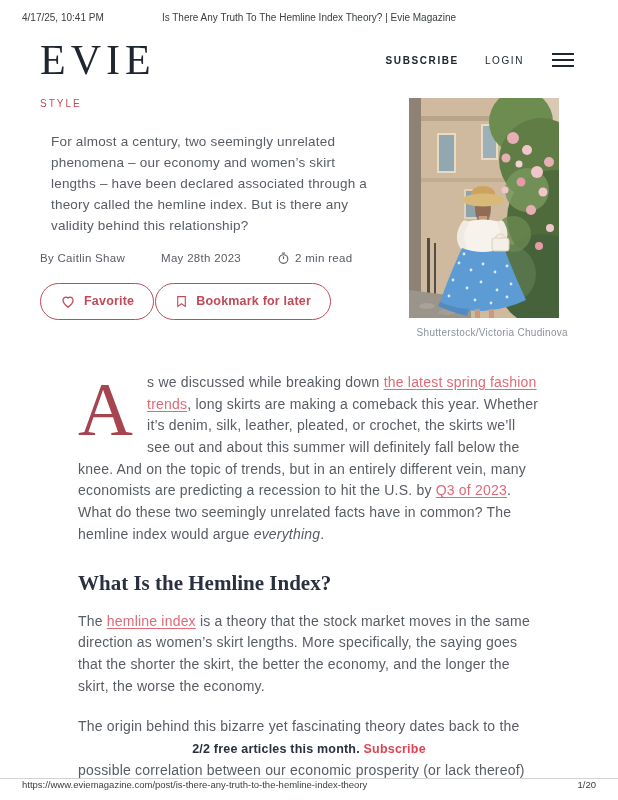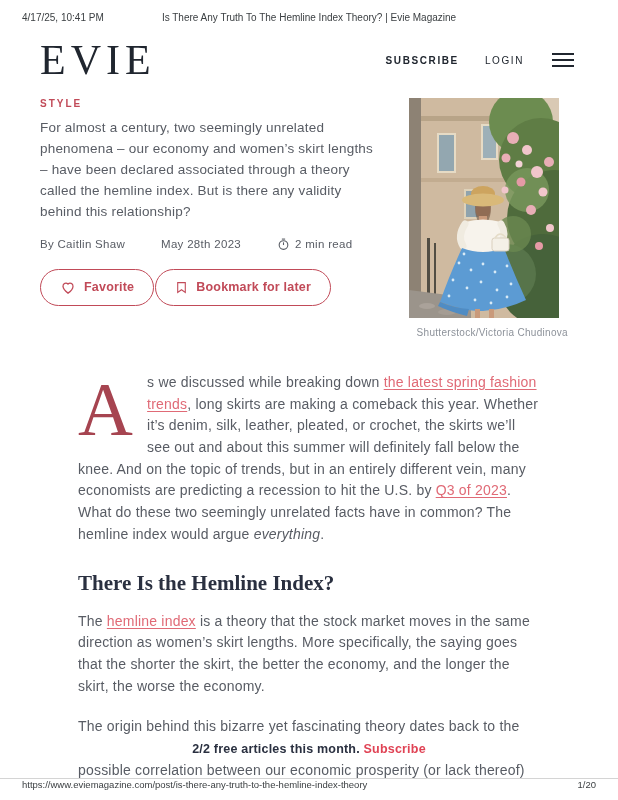--- a/index.html
+++ b/index.html
@@ -18,23 +18,23 @@
   .logo { font-family:"Liberation Serif", serif; font-size:42px; letter-spacing:5px; color:#20262f; font-weight:500; }
   .nav { display:flex; align-items:center; gap:26px; }
   .nav-link { font-size:10px; letter-spacing:1.6px; color:#20262f; cursor:pointer; }
   .nav-link.bold { font-weight:bold; }
   .hamburger { display:flex; flex-direction:column; gap:4px; cursor:pointer; padding:2px; }
   .hamburger span { display:block; width:22px; height:2px; background:#20262f; }
 
   
   .hero-grid { position:absolute; top:98px; left:40px; right:42px; display:flex; gap:26px; }
   .hero-left { width:360px; }
-  .category { font-size:10px; font-weight:bold; letter-spacing:2px; color:#c14a58; margin-bottom:9px; }
+  .category { font-size:10px; font-weight:normal; letter-spacing:2px; color:#c14a58; margin-bottom:23px; }
   h1.title { font-family:"Liberation Serif", serif; font-size:23.5px; line-height:1.3; color:#2a3040; font-weight:600; margin-bottom:13px; }
-  .intro { font-size:13.5px; line-height:1.55; color:#585c64; margin-bottom:15px; letter-spacing:0.2px; }
+  .intro { font-size:13.5px; line-height:1.55; color:#585c64; margin-bottom:15px; letter-spacing:0.2px;margin-left:11px; }
   .byline { display:flex; align-items:center; gap:36px; font-size:11.5px; color:#585c64; margin-bottom:18px; letter-spacing:0.3px; }
   .byline-item { display:flex; align-items:center; gap:5px; }
   .actions { display:flex; gap:1px; }
   .pill-btn { display:inline-flex; align-items:center; gap:8px; border:1.5px solid #c14a58; color:#c14a58; background:#fff; border-radius:22px; padding:10px 19px; font-size:12.5px; font-weight:bold; cursor:pointer; font-family:"Liberation Sans", sans-serif; letter-spacing:0.2px; }
 
   
   .hero-right { width:176px; }
   .hero-img { width:150px; height:220px; overflow:hidden; background:#d9c9b4; }
   .hero-caption { margin-top:9px; text-align:center; font-size:10px; color:#8d929a; letter-spacing:0.3px; }
 
@@ -183,21 +183,21 @@
         </svg>
       </div>
       <figcaption class="hero-caption">Shutterstock/Victoria Chudinova</figcaption>
     </figure>
   </section>
 
   <article class="article">
     <p>
       <span class="dropcap">A</span><span>s we discussed while breaking down </span><a class="link">the latest spring fashion trends</a><span>, long skirts are making a comeback this year. Whether it’s denim, silk, leather, pleated, or crochet, the skirts we’ll see out and about this summer will definitely fall below the knee. And on the topic of trends, but in an entirely different vein, many economists are predicting a recession to hit the U.S. by </span><a class="link">Q3 of 2023</a><span>. What do these two seemingly unrelated facts have in common? The hemline index would argue </span><em>everything</em><span>.</span>
     </p>
-    <h2 class="subhead">There Is the Hemline Index?</h2>
+    <h2 class="subhead">What Is the Hemline Index?</h2>
     <p>
       <span>The </span><a class="link">hemline index</a><span> is a theory that the stock market moves in the same direction as women’s skirt lengths. More specifically, the saying goes that the shorter the skirt, the better the economy, and the longer the skirt, the worse the economy.</span>
     </p>
     <p>
       <span>The origin behind this bizarre yet fascinating theory dates back to the 1920s. Economist </span><a class="link">George Taylor</a><span> was the first to call attention to the possible correlation between our economic prosperity (or lack thereof) and skirt length. He noticed this correlation in 1926, but does it still ring true today? Since then, there have been countless examples that have shown that the hemline and the economy do trend</span>
     </p>
   </article>
 
   <div class="paywall">
     <span>2/2 free articles this month. </span><a>Subscribe</a>

